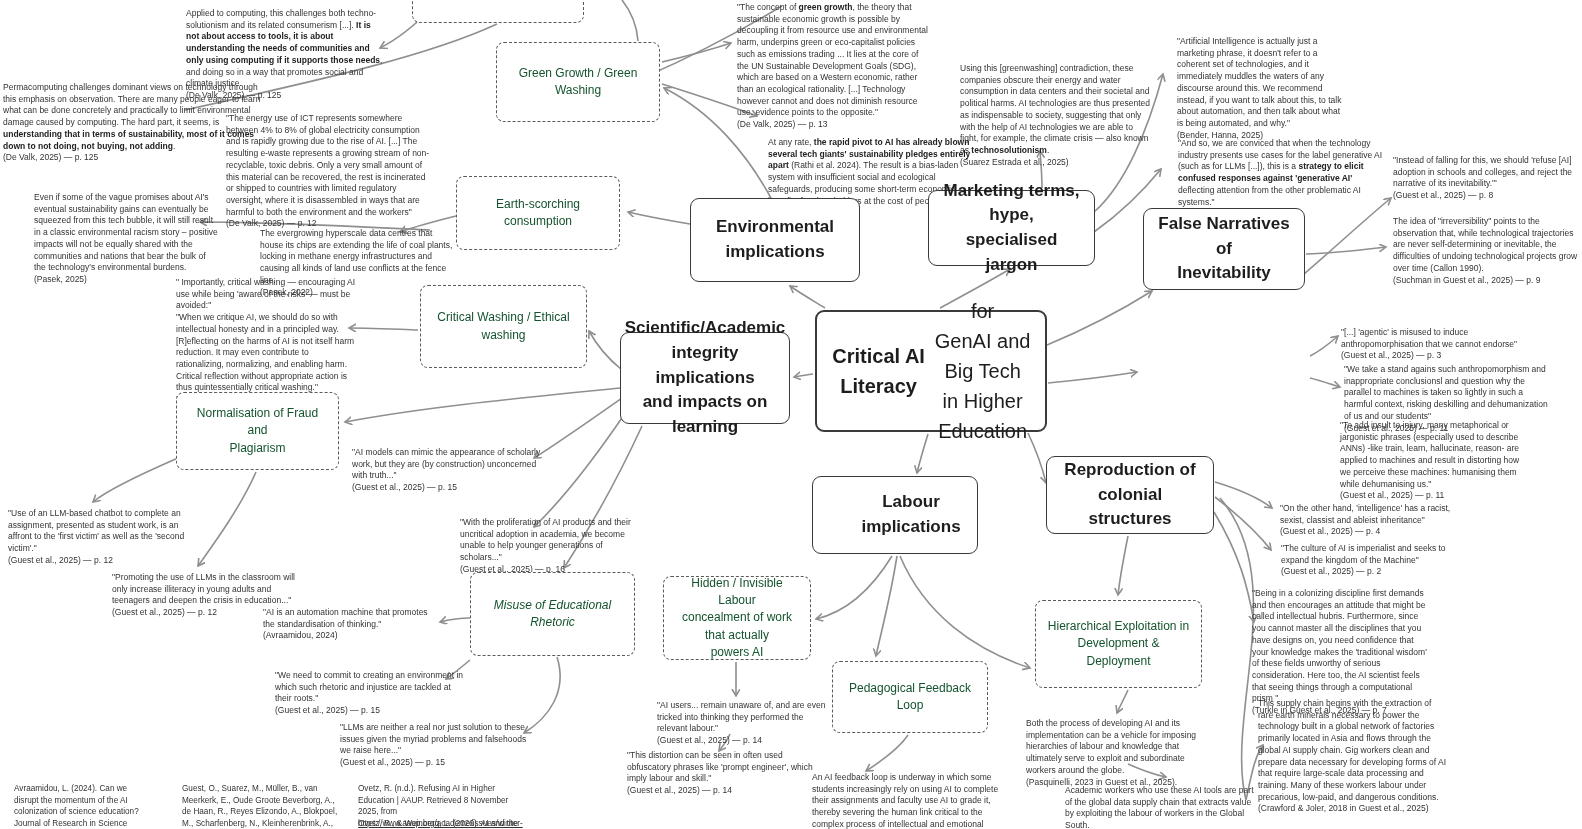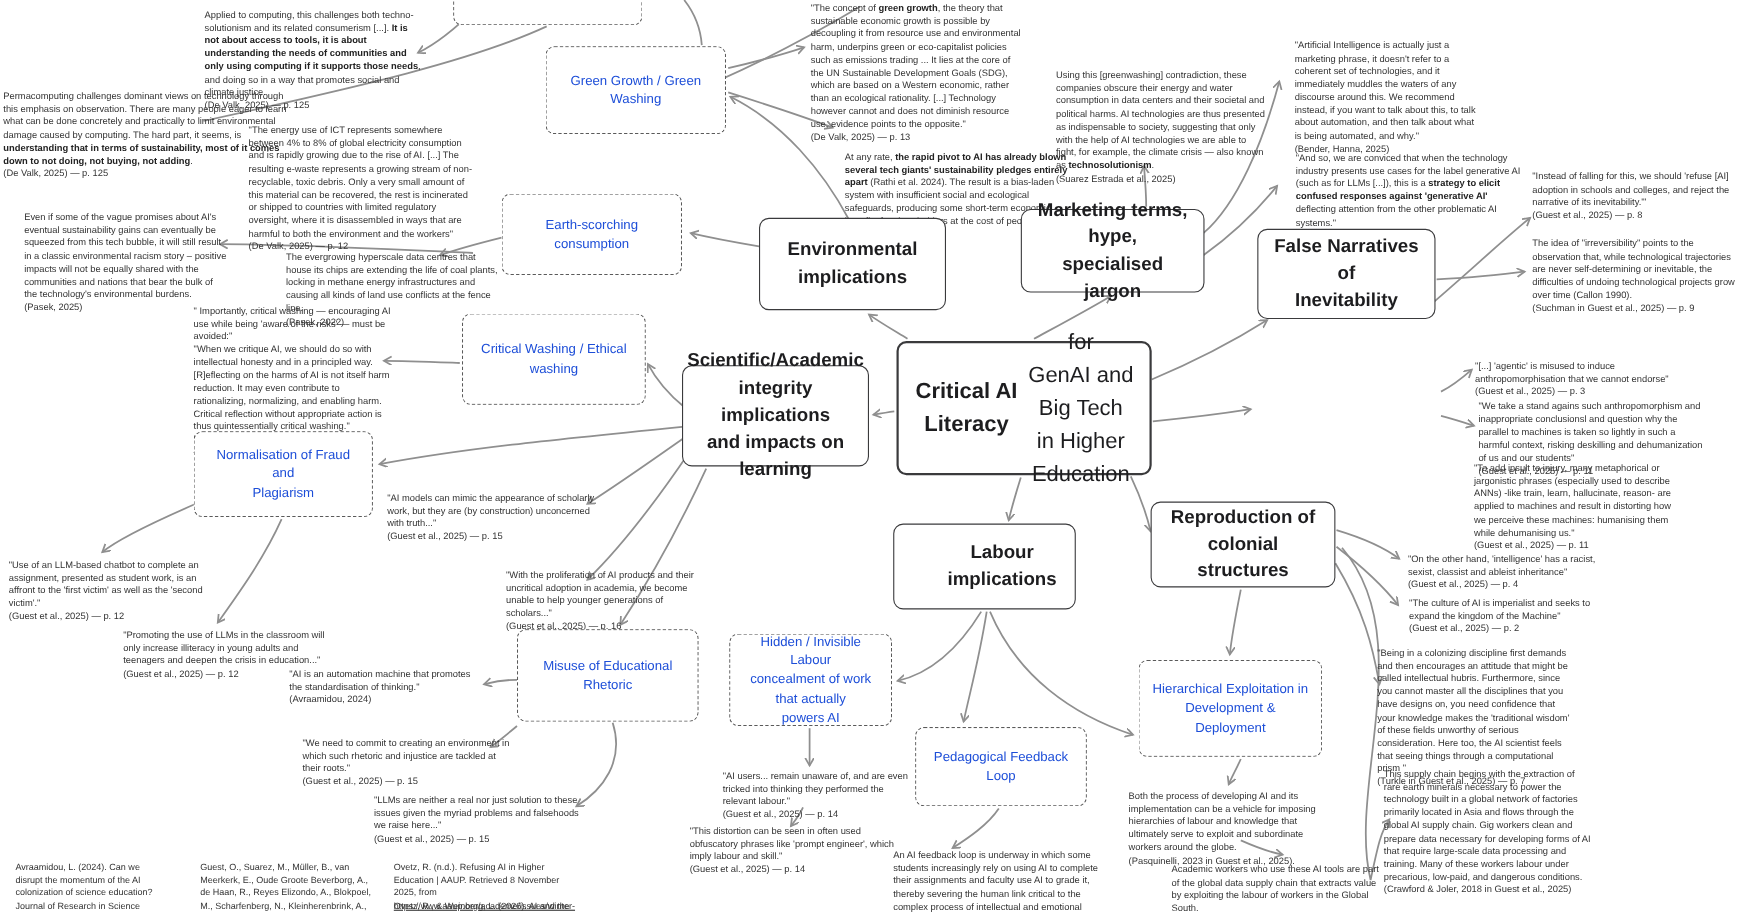--- a/index.html
+++ b/index.html
@@ -7,21 +7,21 @@
           font-family:"Liberation Sans","DejaVu Sans",sans-serif;color:#1d1d1f;}
   svg.wires{position:absolute;left:0;top:0;z-index:1;}
   svg.wires path{fill:none;stroke:#8f8f8f;stroke-width:1.6;}
   .note{position:absolute;z-index:2;font-size:8.5px;line-height:1.38;color:#333;
         white-space:pre-line;}
   .note strong{font-weight:700;color:#222;}
   .ref{position:absolute;z-index:2;font-size:8.2px;line-height:1.42;color:#333;white-space:pre-line;}
   .node,.subnode{position:absolute;z-index:3;display:flex;align-items:center;justify-content:center;
         text-align:center;background:#fff;box-sizing:border-box;padding:6px 10px;white-space:pre-line;}
   .node{border:1.8px solid #3a3a3c;border-radius:9px;font-weight:700;font-size:17px;line-height:1.45;}
-  .subnode{border:1.6px dashed #5a5a5a;border-radius:8px;font-weight:400;font-size:12px;line-height:1.45;color:#1d4ed8;}
+  .subnode{border:1.6px dashed #5a5a5a;border-radius:8px;font-weight:400;font-size:12px;line-height:1.45;color:#14532d;}
   .central{font-size:20px;font-weight:400;line-height:1.5;border-width:2px;}
   .central strong{font-weight:700;}
 </style>
 </head>
 <body>
 
 <div id="canvas">
 
   <svg class="wires" width="1582" height="829">
     <defs>
@@ -96,35 +96,35 @@
   <div class="node" style="left:1046px;top:456px;width:168px;height:78px;">Reproduction of colonial
 structures</div>
 
   <div class="subnode" style="left:412px;top:-42px;width:172px;height:65px;"></div>
   <div class="subnode" style="left:496px;top:42px;width:164px;height:80px;">Green Growth / Green Washing</div>
   <div class="subnode" style="left:456px;top:176px;width:164px;height:74px;">Earth-scorching
 consumption</div>
   <div class="subnode" style="left:420px;top:285px;width:167px;height:83px;">Critical Washing / Ethical washing</div>
   <div class="subnode" style="left:176px;top:392px;width:163px;height:78px;">Normalisation of Fraud and
 Plagiarism</div>
-  <div class="subnode" style="left:470px;top:572px;width:165px;height:84px;">Misuse of Educational Rhetoric</div>
+  <div class="subnode" style="left:470px;top:572px;width:165px;height:84px;font-style:italic;">Misuse of Educational Rhetoric</div>
   <div class="subnode" style="left:663px;top:576px;width:148px;height:84px;">Hidden / Invisible Labour
 concealment of work that actually
 powers AI</div>
   <div class="subnode" style="left:832px;top:661px;width:156px;height:72px;">Pedagogical Feedback Loop</div>
   <div class="subnode" style="left:1035px;top:600px;width:167px;height:88px;">Hierarchical Exploitation in
 Development &amp; Deployment</div>
 
   <div class="note" style="left:3px;top:82px;width:270px;">Permacomputing challenges dominant views on technology through this emphasis on observation. There are many people eager to learn what can be done concretely and practically to limit environmental damage caused by computing. The hard part, it seems, is <strong>understanding that in terms of sustainability, most of it comes down to not doing, not buying, not adding</strong>.
 (De Valk, 2025) — p. 125</div>
   <div class="note" style="left:186px;top:8px;width:200px;">Applied to computing, this challenges both techno-solutionism and its related consumerism [...]. <strong>It is not about access to tools, it is about understanding the needs of communities and only using computing if it supports those needs</strong>, and doing so in a way that promotes social and climate justice.
 (De Valk, 2025) — p. 125</div>
   <div class="note" style="left:226px;top:113px;width:205px;">"The energy use of ICT represents somewhere between 4% to 8% of global electricity consumption and is rapidly growing due to the rise of AI. [...] The resulting e-waste represents a growing stream of non-recyclable, toxic debris. Only a very small amount of this material can be recovered, the rest is incinerated or shipped to countries with limited regulatory oversight, where it is disassembled in ways that are harmful to both the environment and the workers"
 (De Valk, 2025) — p. 12</div>
-  <div class="note" style="left:22px;top:192px;width:185px;">Even if some of the vague promises about AI's eventual sustainability gains can eventually be squeezed from this tech bubble, it will still result in a classic environmental racism story – positive impacts will not be equally shared with the communities and nations that bear the bulk of the technology's environmental burdens.
+  <div class="note" style="left:34px;top:192px;width:185px;">Even if some of the vague promises about AI's eventual sustainability gains can eventually be squeezed from this tech bubble, it will still result in a classic environmental racism story – positive impacts will not be equally shared with the communities and nations that bear the bulk of the technology's environmental burdens.
 (Pasek, 2025)</div>
   <div class="note" style="left:260px;top:228px;width:195px;">The evergrowing hyperscale data centres that house its chips are extending the life of coal plants, locking in methane energy infrastructures and causing all kinds of land use conflicts at the fence line.
 (Pasek, 2022)</div>
   <div class="note" style="left:176px;top:277px;width:180px;">" Importantly, critical washing — encouraging AI use while being 'aware of the risks' — must be avoided:"
 "When we critique AI, we should do so with intellectual honesty and in a principled way. [R]eflecting on the harms of AI is not itself harm reduction. It may even contribute to rationalizing, normalizing, and enabling harm. Critical reflection without appropriate action is thus quintessentially critical washing."
 Marcela Suarez et al. (2025, par. 7)
 — p. 7</div>
   <div class="note" style="left:737px;top:2px;width:195px;">"The concept of <strong>green growth</strong>, the theory that sustainable economic growth is possible by decoupling it from resource use and environmental harm, underpins green or eco-capitalist policies such as emissions trading ... It lies at the core of the UN Sustainable Development Goals (SDG), which are based on a Western economic, rather than an ecological rationality. [...] Technology however cannot and does not diminish resource use, evidence points to the opposite."
 (De Valk, 2025) — p. 13</div>
   <div class="note" style="left:768px;top:97px;width:205px;margin-top:40px;">At any rate, <strong>the rapid pivot to AI has already blown several tech giants' sustainability pledges entirely apart</strong> (Rathi et al. 2024). The result is a bias-laden system with insufficient social and ecological safeguards, producing some short-term economic benefits for shareholders at the cost of people and planet.

